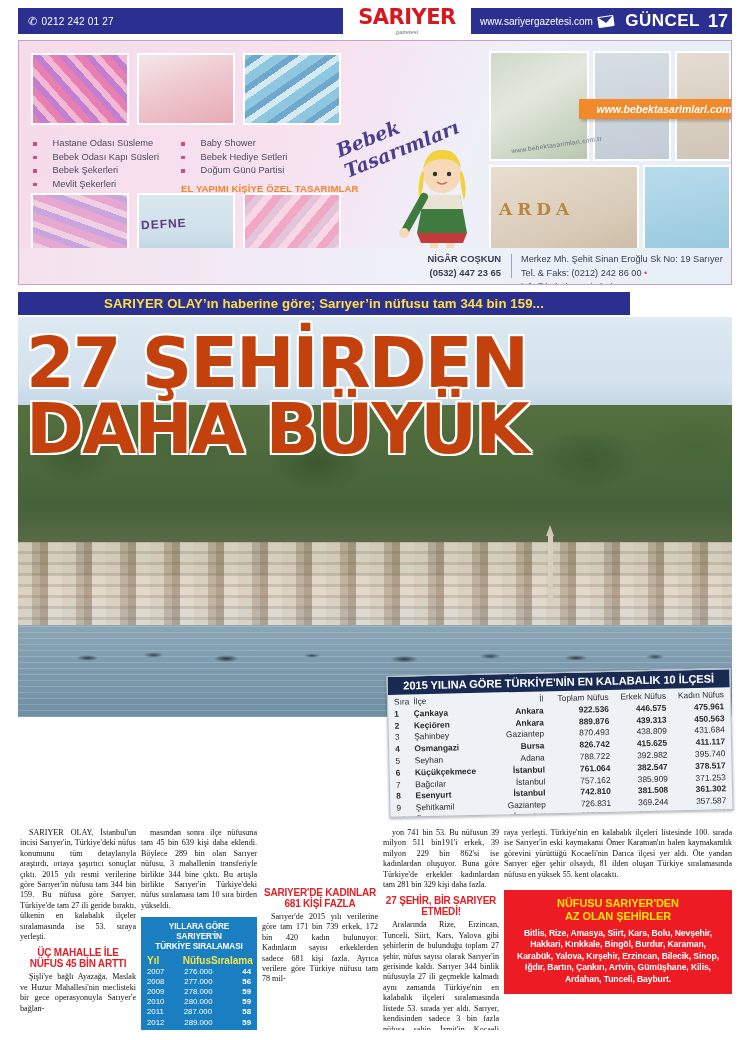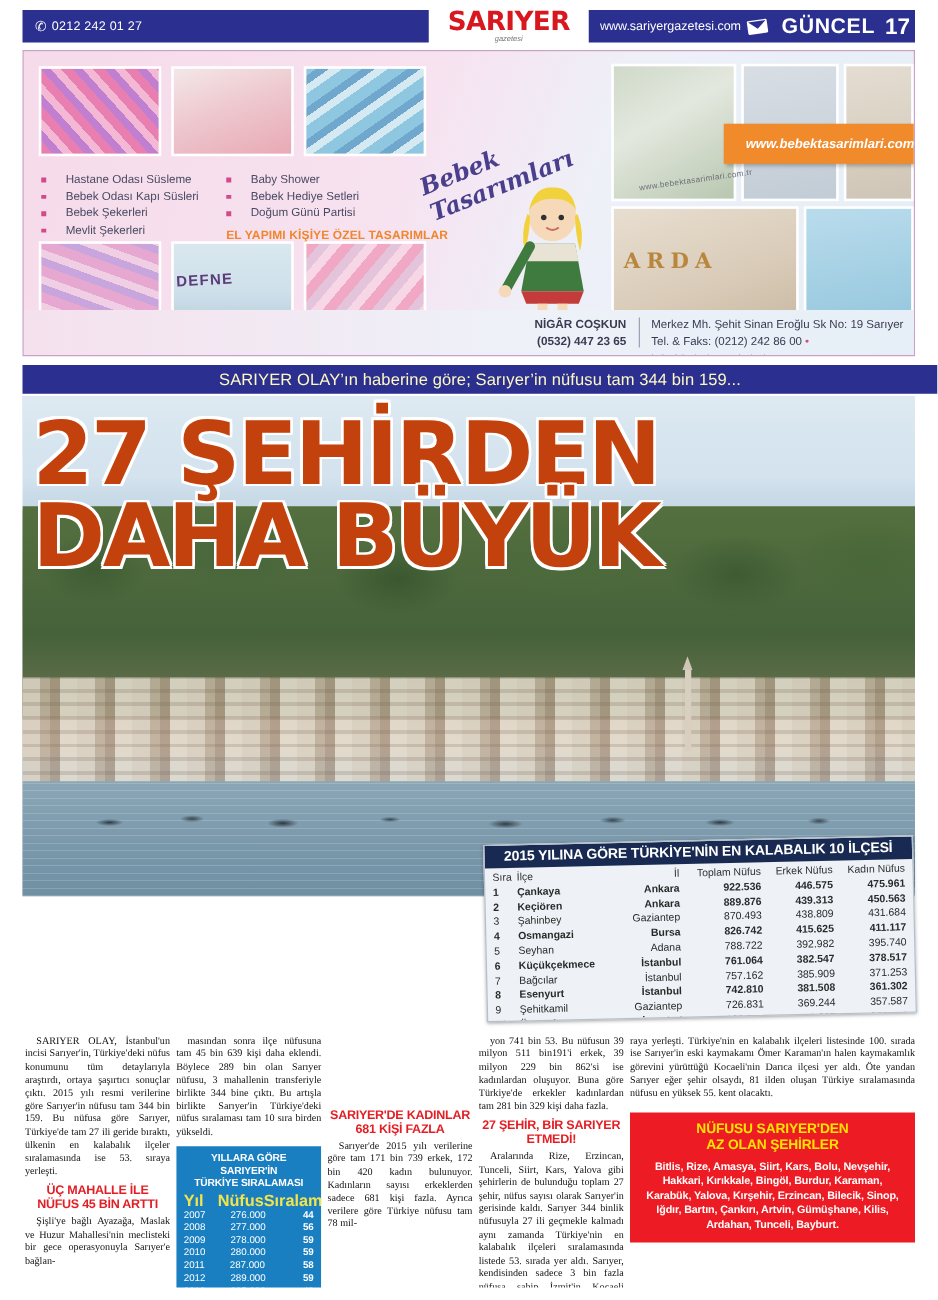--- a/index.html
+++ b/index.html
@@ -125,21 +125,21 @@
     background: linear-gradient(170deg,#b9dcec 0%,#94c6dd 100%); }
   .rp-letters {
     position:absolute; left:480px; top:158px; font-size:17px; font-weight:bold;
     color:#b9863e; letter-spacing:5px; font-family:"DejaVu Serif", serif;
   }
   .rp-wm {
     position:absolute; left:492px; top:100px; font-size:6.5px; color:#6d6d78;
     transform: rotate(-8deg); letter-spacing:.3px;
   }
   .ad-url {
-    position:absolute; left:560px; top:58px; width:170px; height:32px;
+    position:absolute; left:560px; top:58px; width:170px; height:20px;
     background:#f08a2a; color:#fff; font-size:10.5px; font-weight:bold;
     display:flex; align-items:center; justify-content:center;
     font-style:italic; box-shadow:2px 2px 3px rgba(0,0,0,.25);
   }
 
   .ad-footer {
     position:absolute; left:0; bottom:0; width:714px; height:36px;
     background: linear-gradient(to right,#f5e1ee 0%,#eef1f8 55%,#e6eff7 100%);
     display:flex; align-items:center;
   }
@@ -147,24 +147,24 @@
     position:absolute; left:372px; top:4px; width:110px; text-align:right;
     font-size:9.4px; color:#3a3a52; line-height:14px; font-weight:bold;
   }
   .af-sep { position:absolute; left:492px; top:6px; width:1px; height:24px; background:#9aa3b8; }
   .af-addr {
     position:absolute; left:502px; top:4px; font-size:9.2px; color:#3a3a52; line-height:14px;
   }
 
   
   .blue-banner {
-    position:absolute; left:18px; top:292px; width:732px; height:23px;
-    background:#2b2f8f; color:#fef9c3;
+    position:absolute; left:18px; top:292px; width:612px; height:23px;
+    background:#2b2f8f; color:#fde047;
     display:flex; align-items:center; justify-content:center;
-    font-size:13.2px; font-weight:normal; letter-spacing:.1px;
+    font-size:13.2px; font-weight:bold; letter-spacing:.1px;
   }
 
   
   .hero {
     position:absolute; left:18px; top:317px; width:714px; height:400px;
     overflow:hidden;
     background:
       linear-gradient(to bottom, #b9d2e3 0%, #cfe0ec 16%, #c7d8e6 22%,
                       #7f9470 23%, #4f6b40 40%, #6d7a58 52%,
                       #9a8d7c 60%, #b4a898 70%,
@@ -306,21 +306,21 @@
   .box-blue {
     width:116px; background:#1a7fc1; color:#fff;
     padding:5px 4px 6px; margin:6px 0 0;
     font-family:"Liberation Sans", sans-serif;
   }
   .bb-title {
     text-align:center; font-size:8.2px; font-weight:bold;
     line-height:10px; letter-spacing:-.1px; color:#fff;
   }
   .bb-head {
-    display:flex; font-size:13px; font-weight:bold; color:#f2e44a;
+    display:flex; font-size:10px; font-weight:bold; color:#f2e44a;
     margin-top:4px; padding:0 2px;
   }
   .bb-head span:nth-child(1){ width:26px; }
   .bb-head span:nth-child(2){ width:44px; text-align:right; }
   .bb-head span:nth-child(3){ width:40px; text-align:right; }
   .bb-row {
     display:flex; font-size:7.8px; color:#fff; padding:0 2px; line-height:10.2px;gap:20px;
   }
   .bb-row span:nth-child(1){ width:26px; }
   .bb-row span:nth-child(2){ width:44px; text-align:right; }

